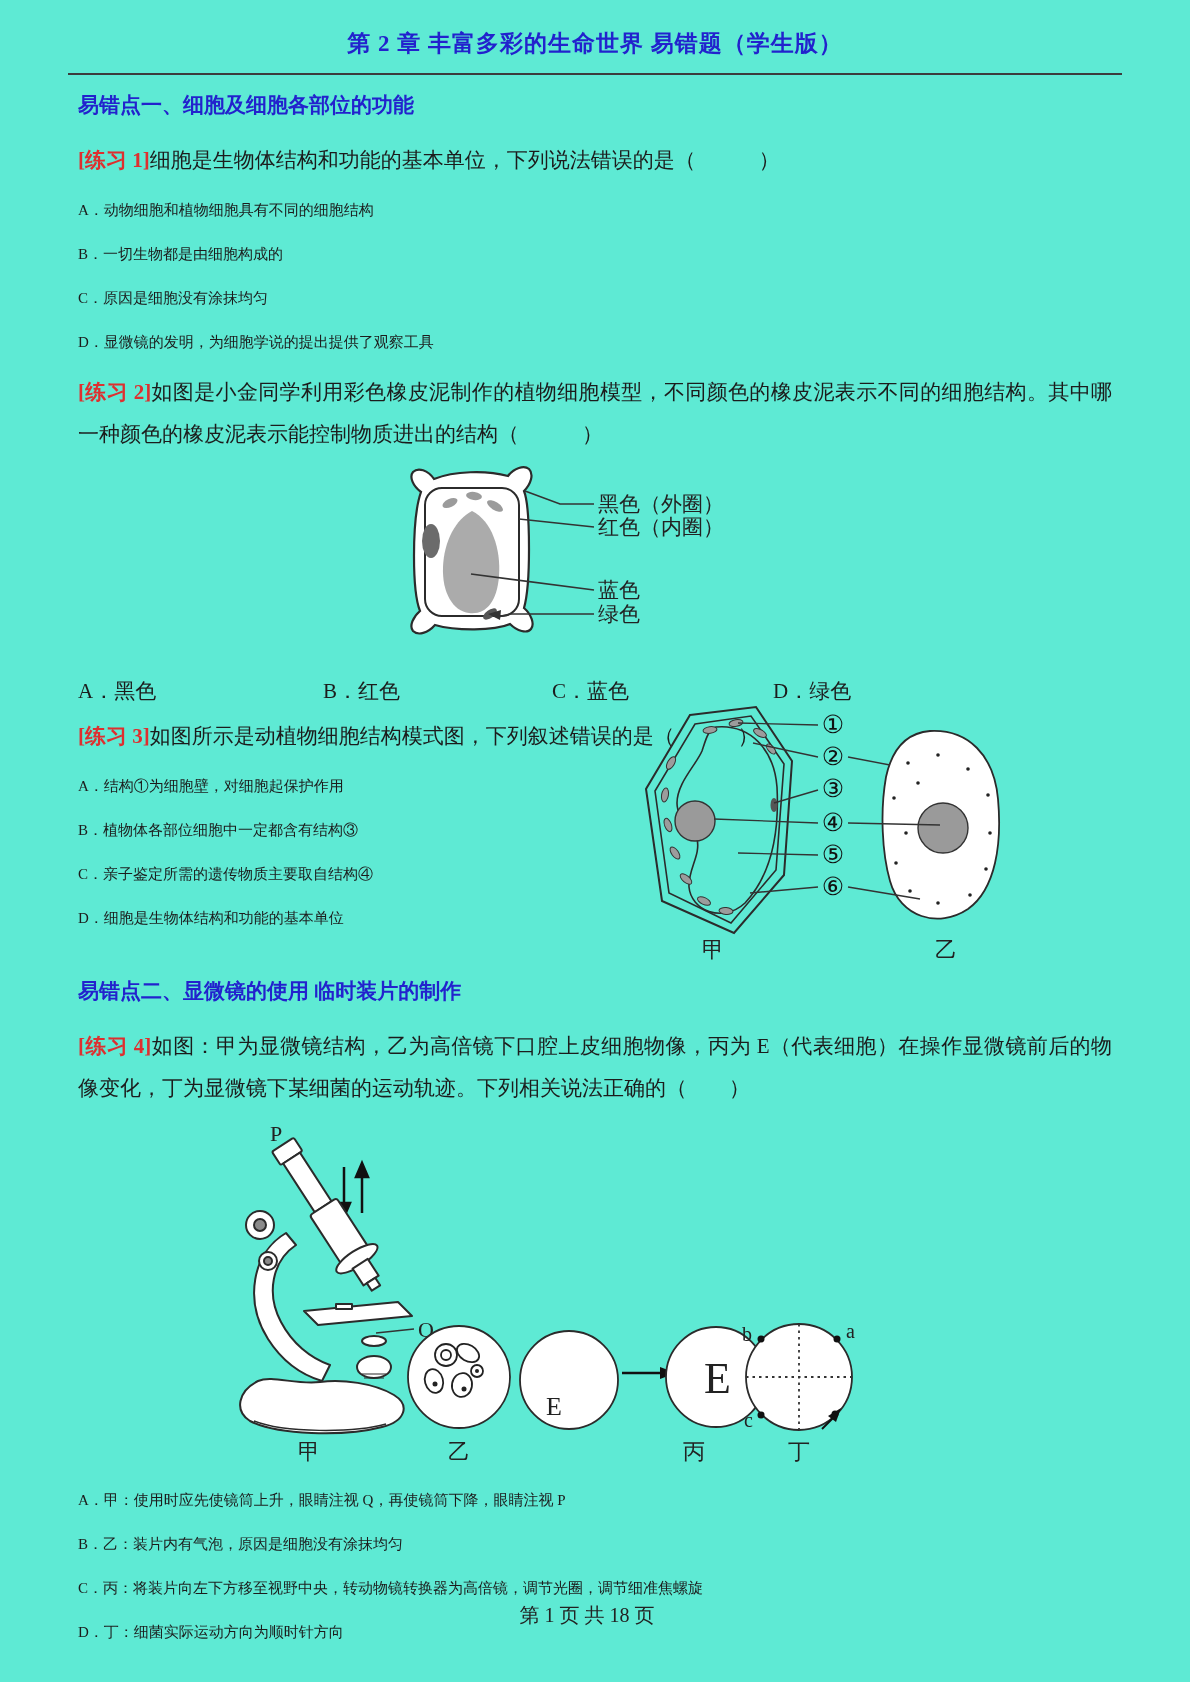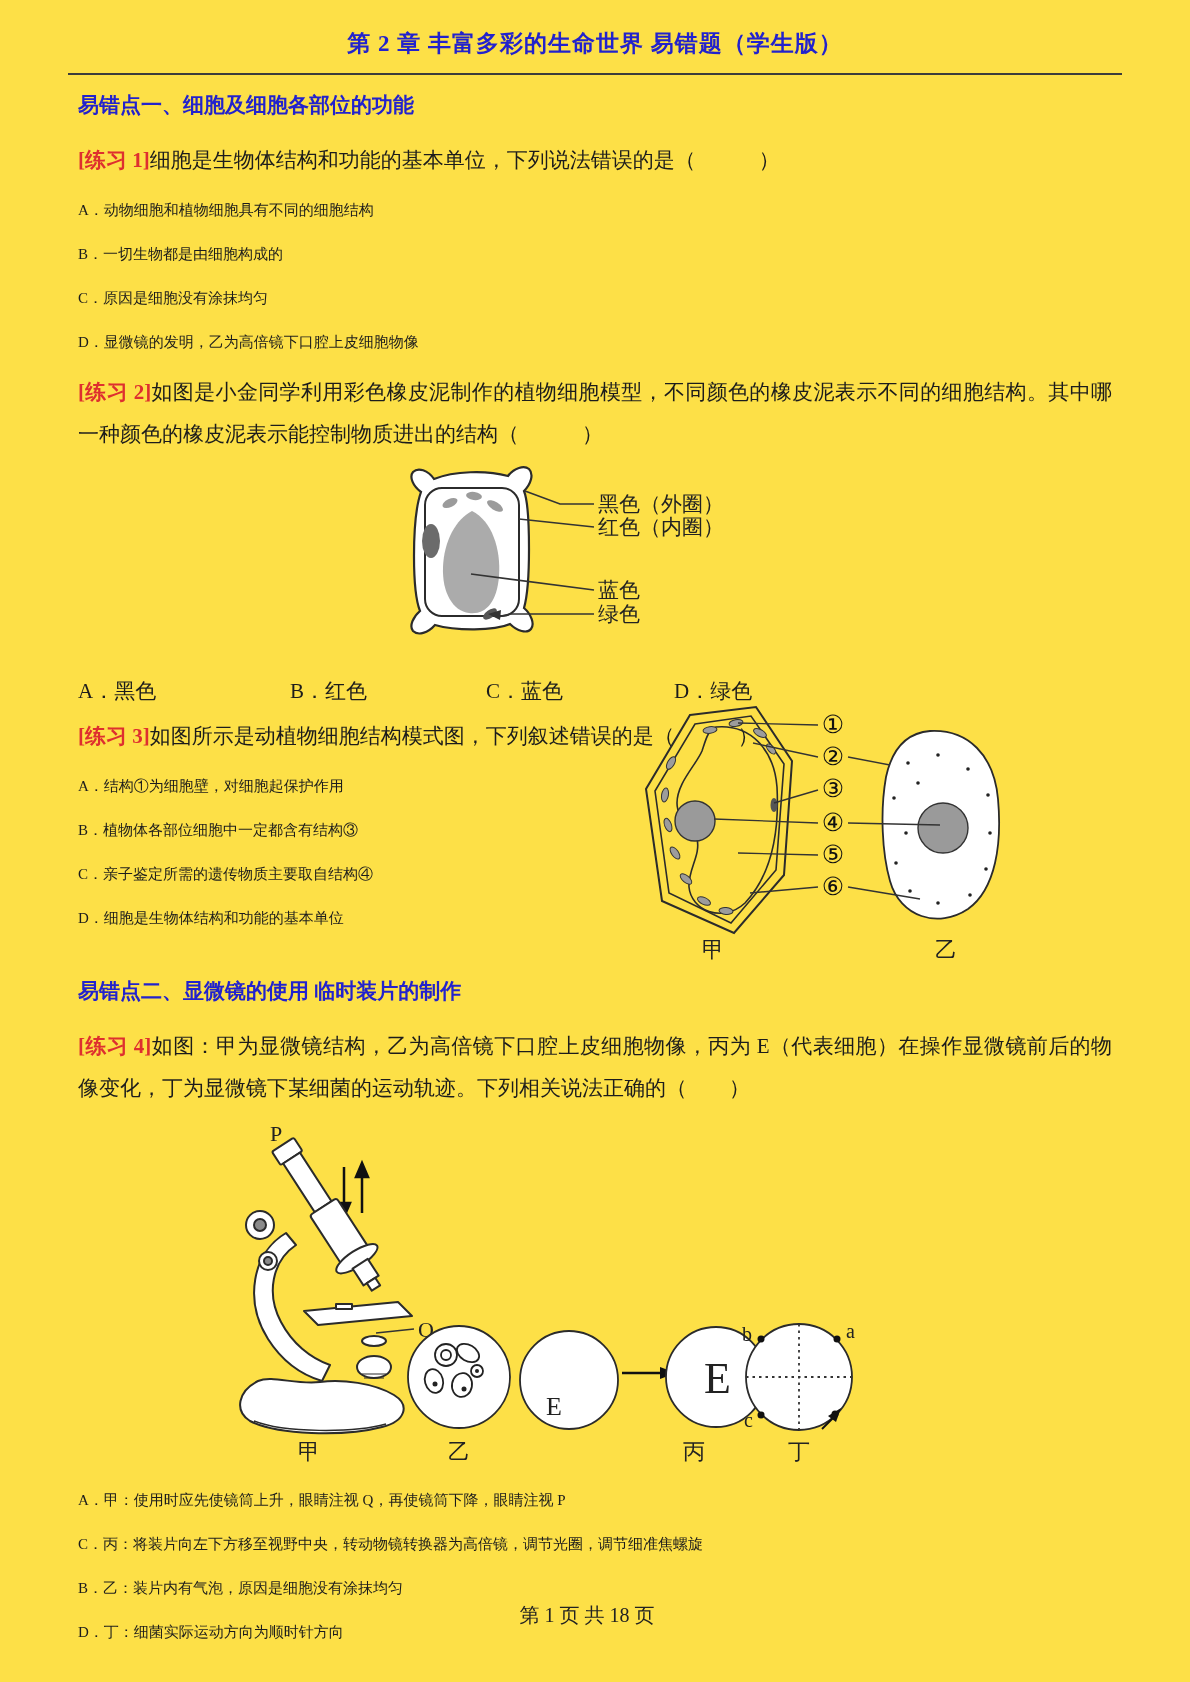--- a/index.html
+++ b/index.html
@@ -1,39 +1,39 @@
 <!DOCTYPE html>
 <html><head>
 <meta charset="utf-8">
 <style>
   html,body{margin:0;padding:0;background:#ffffff;}
   .page{
     position:relative;
     width:1190px;height:1682px;
-    background:#fde047;
+    background:#5eead4;
     overflow:hidden;
     font-family:"Liberation Serif","DejaVu Serif",serif;
     color:#1c1c1c;
   }
   .content{padding:28px 78px 0 78px;}
   .doc-title{
     text-align:center;font-size:23px;font-weight:bold;
     color:#2222cd;margin:0 0 14px 0;letter-spacing:1px;
   }
   .rule{border:none;border-top:2px solid #3c3c3c;margin:0 -10px 14px -10px;}
   .sec-heading{
     color:#2222cd;font-size:21px;font-weight:bold;margin:16px 0 20px 0;
   }
   .q{font-size:21px;line-height:42px;margin:0 0 6px 0;text-align:justify;}
   .plabel{color:#de2f2f;font-weight:bold;}
   .opt{font-size:15px;line-height:30px;margin:14px 0;}
   .fig1{margin:4px 0 2px 320px;}
   .opt-row{
     display:grid;grid-template-columns:212px 196px 188px auto;
-    font-size:21px;margin:14px 0 10px 0;
+    font-size:21px;margin:14px 0 10px 0;gap:33px;
   }
   .p3wrap{position:relative;}
   .p3opts{width:62%;}
   .fig2{position:absolute;left:560px;top:-12px;}
   .h2gap{margin-top:44px;}
   .fig3{margin:2px 0 0 146px;}
   .footer{
     position:absolute;left:0;right:16px;top:1602px;
     text-align:center;font-size:20px;color:#222;
   }
@@ -47,21 +47,21 @@
 
     <div class="doc-title">第 2 章 丰富多彩的生命世界 易错题（学生版）</div>
     <hr class="rule">
 
     <div class="sec-heading">易错点一、细胞及细胞各部位的功能</div>
 
     <p class="q"><span class="plabel">[练习 1]</span><span>细胞是生物体结构和功能的基本单位，下列说法错误的是（　　　）</span></p>
     <div class="opt">A．动物细胞和植物细胞具有不同的细胞结构</div>
     <div class="opt">B．一切生物都是由细胞构成的</div>
     <div class="opt">C．原因是细胞没有涂抹均匀</div>
-    <div class="opt">D．显微镜的发明，乙为高倍镜下口腔上皮细胞物像</div>
+    <div class="opt">D．显微镜的发明，为细胞学说的提出提供了观察工具</div>
 
     <p class="q"><span class="plabel">[练习 2]</span><span>如图是小金同学利用彩色橡皮泥制作的植物细胞模型，不同颜色的橡皮泥表示不同的细胞结构。其中哪一种颜色的橡皮泥表示能控制物质进出的结构（　　　）</span></p>
 
     <div class="fig1">
       <svg width="340" height="198" viewBox="0 0 340 198">
 
         <path d="M36,18 C30,9 20,6 15,11 C11,16 15,25 23,31 C18,45 16,68 16,95 C16,120 18,140 22,150 C15,156 11,165 15,170 C20,175 30,172 37,164 C58,170 96,170 112,163 C119,170 129,173 133,168 C137,163 133,153 126,147 C130,133 131,112 131,88 C131,62 130,40 126,30 C133,23 136,13 131,8 C126,4 116,7 110,15 C88,9 56,10 36,18 Z" fill="#fff" stroke="#2b2b2b" stroke-width="2.2"></path>
 
         <rect x="27" y="27" width="94" height="128" rx="17" fill="none" stroke="#2b2b2b" stroke-width="2"></rect>
 
@@ -264,20 +264,20 @@
         <g font-size="22" fill="#222" text-anchor="middle">
           <text x="85" y="344">甲</text>
           <text x="235" y="344">乙</text>
           <text x="470" y="344">丙</text>
           <text x="575" y="344">丁</text>
         </g>
       </svg>
     </div>
 
     <div class="opt">A．甲：使用时应先使镜筒上升，眼睛注视 Q，再使镜筒下降，眼睛注视 P</div>
+    <div class="opt">B．乙：装片内有气泡，原因是细胞没有涂抹均匀</div>
     <div class="opt">C．丙：将装片向左下方移至视野中央，转动物镜转换器为高倍镜，调节光圈，调节细准焦螺旋</div>
-    <div class="opt">B．乙：装片内有气泡，原因是细胞没有涂抹均匀</div>
     <div class="opt">D．丁：细菌实际运动方向为顺时针方向</div>
 
   </div>
 
   <div class="footer">第 1 页 共 18 页</div>
 </div>
 
 </body></html>

